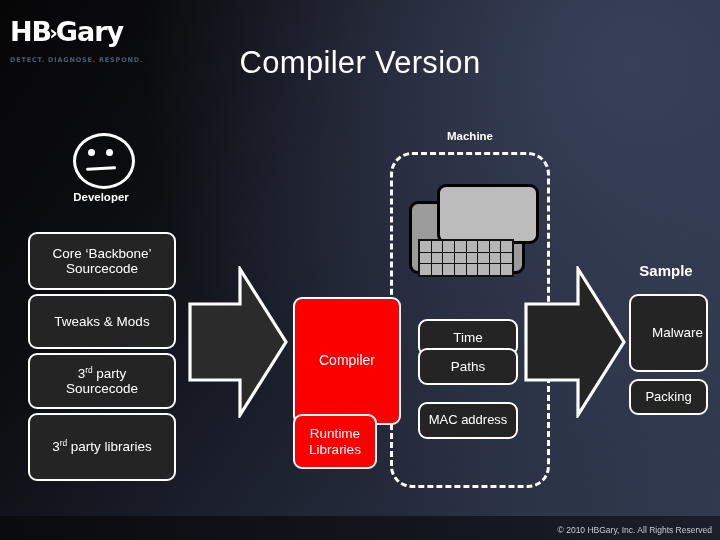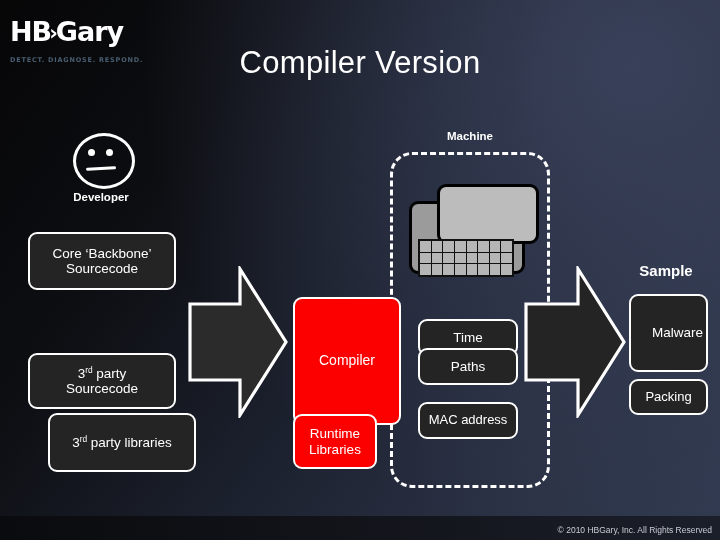--- a/index.html
+++ b/index.html
@@ -40,21 +40,21 @@
     background:#222222;color:#ffffff;
     display:flex;align-items:center;justify-content:center;
     text-align:center;line-height:1.12;
   }
   .node.red{background:#fc0000;border-color:#ffffff;}
   .node.dark{background:#242424;}
   
   #box-core{left:28px;top:232px;width:148px;height:58px;font-size:13.5px;}
   #box-tweaks{left:28px;top:294px;width:148px;height:55px;font-size:13.5px;}
   #box-3rdsrc{left:28px;top:353px;width:148px;height:56px;font-size:13.5px;}
-  #box-3rdlib{left:28px;top:413px;width:148px;height:59px;font-size:13.5px;margin-left:20px;}
+  #box-3rdlib{left:28px;top:413px;width:148px;height:68px;font-size:13.5px;}
   
   #developer-icon{
     position:absolute;left:73px;top:133px;width:56px;height:50px;
     border:3px solid #ffffff;border-radius:50%;background:#0b0c10;
   }
   #developer-icon .eye{
     position:absolute;top:13px;width:7px;height:7px;border-radius:50%;
     background:#ffffff;
   }
   #developer-icon .eye.l{left:12px;}
@@ -136,20 +136,23 @@
   <div id="developer-icon">
     <span class="eye l"></span>
     <span class="eye r"></span>
     <span class="mouth"></span>
   </div>
   <div id="developer-label">Developer</div>
 
   <div class="node dark" id="box-core">
     <span><span>Core ‘Backbone’</span><br><span>Sourcecode</span></span>
   </div>
+  <div class="node dark" id="box-tweaks">
+    <span>Tweaks &amp; Mods</span>
+  </div>
   <div class="node dark" id="box-3rdsrc">
     <span>3<sup>rd</sup> party<br><span>Sourcecode</span></span>
   </div>
   <div class="node dark" id="box-3rdlib">
     <span>3<sup>rd</sup> party libraries</span>
   </div>
 
   <svg class="arrow" id="arrow-left" viewBox="0 0 100 152">
     <polygon points="2,38 52,38 52,3 98,76 52,149 52,114 2,114" fill="#2b2b2b" stroke="#ffffff" stroke-width="3.2" stroke-linejoin="miter"></polygon>
   </svg>

